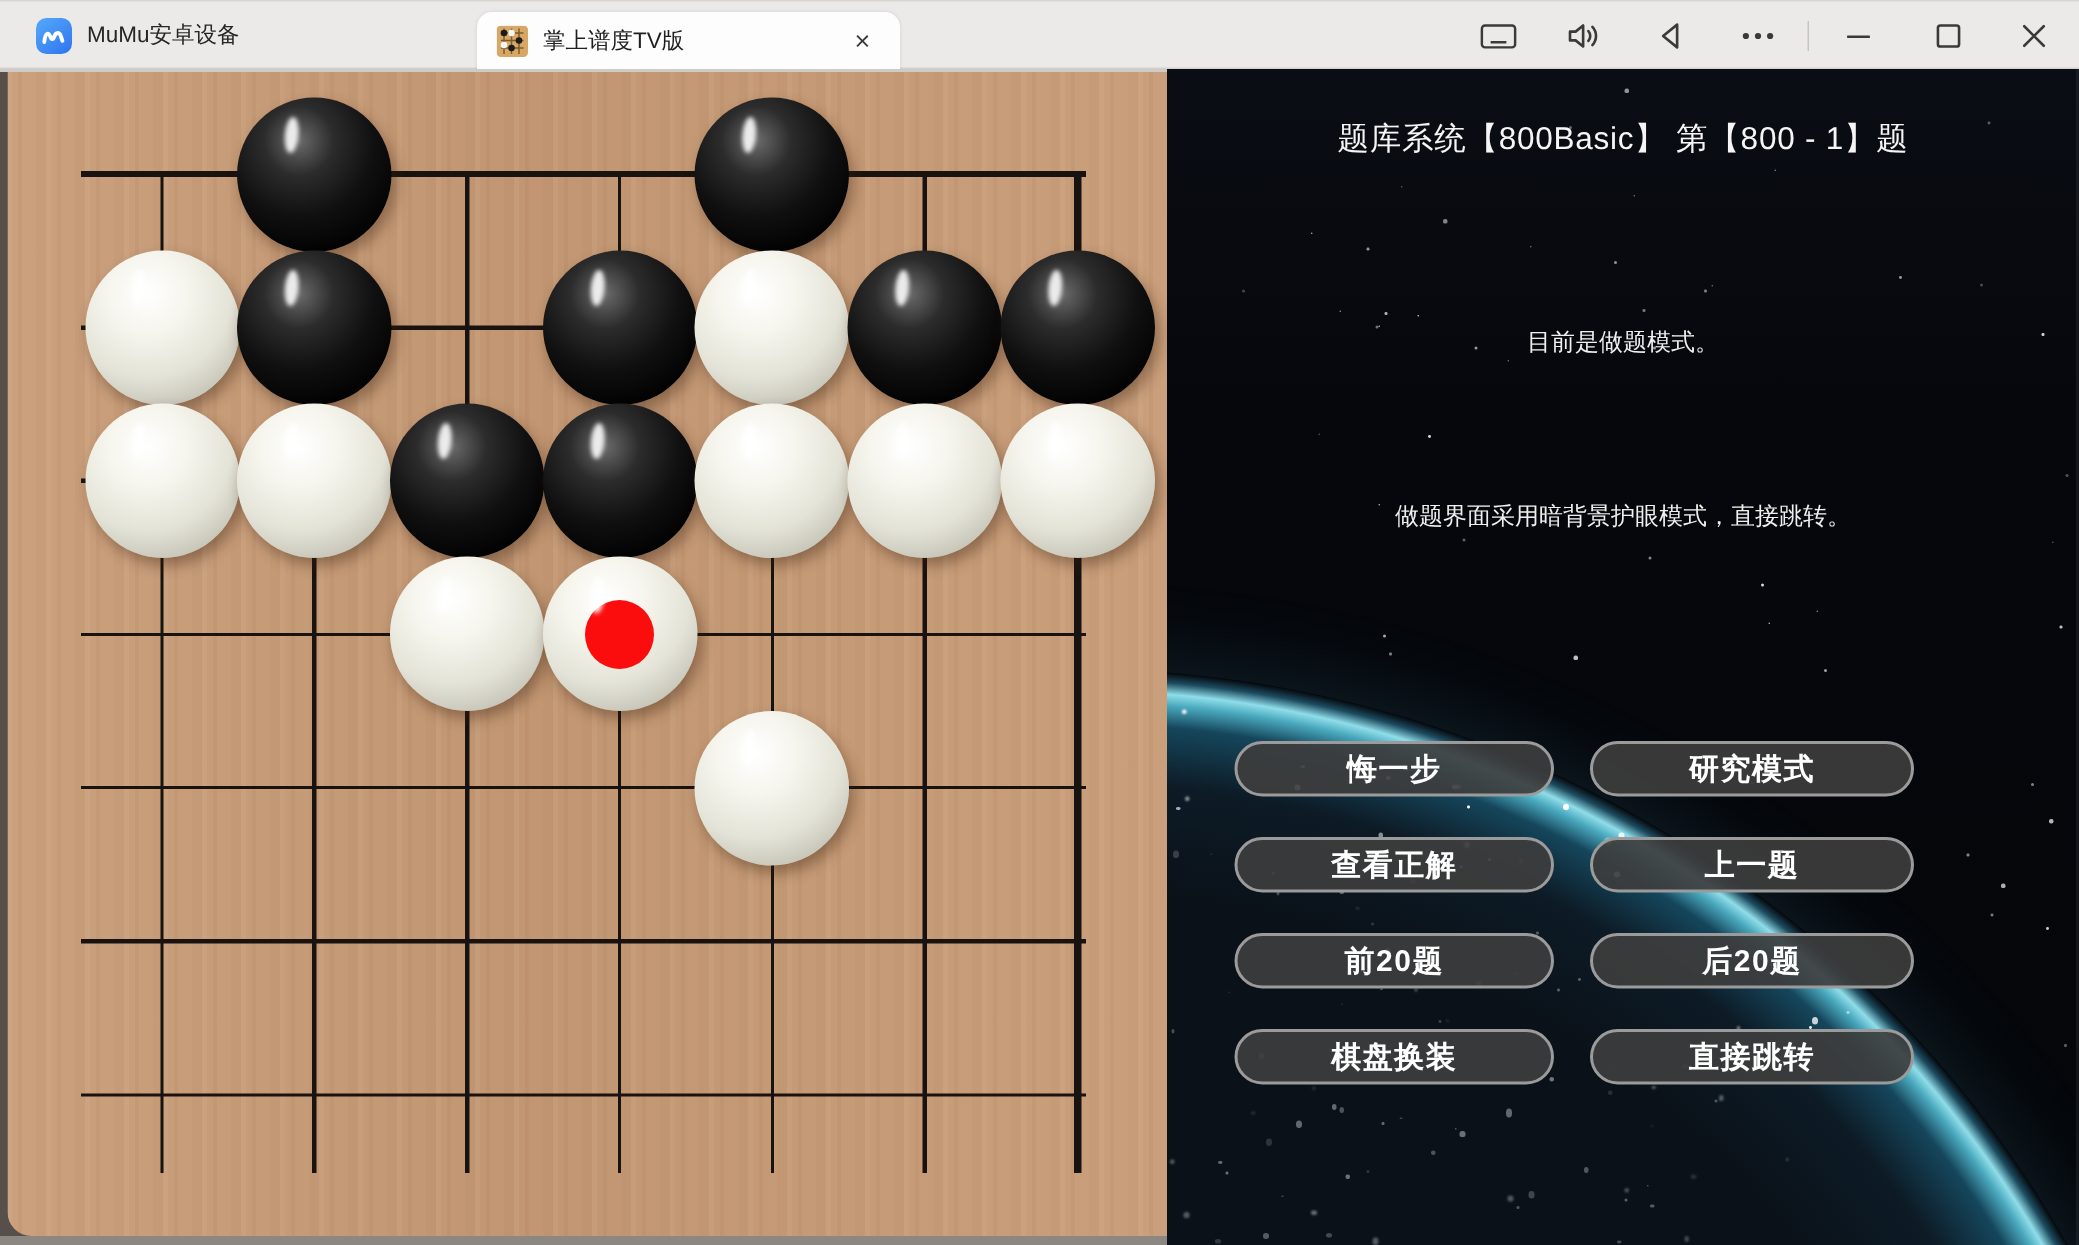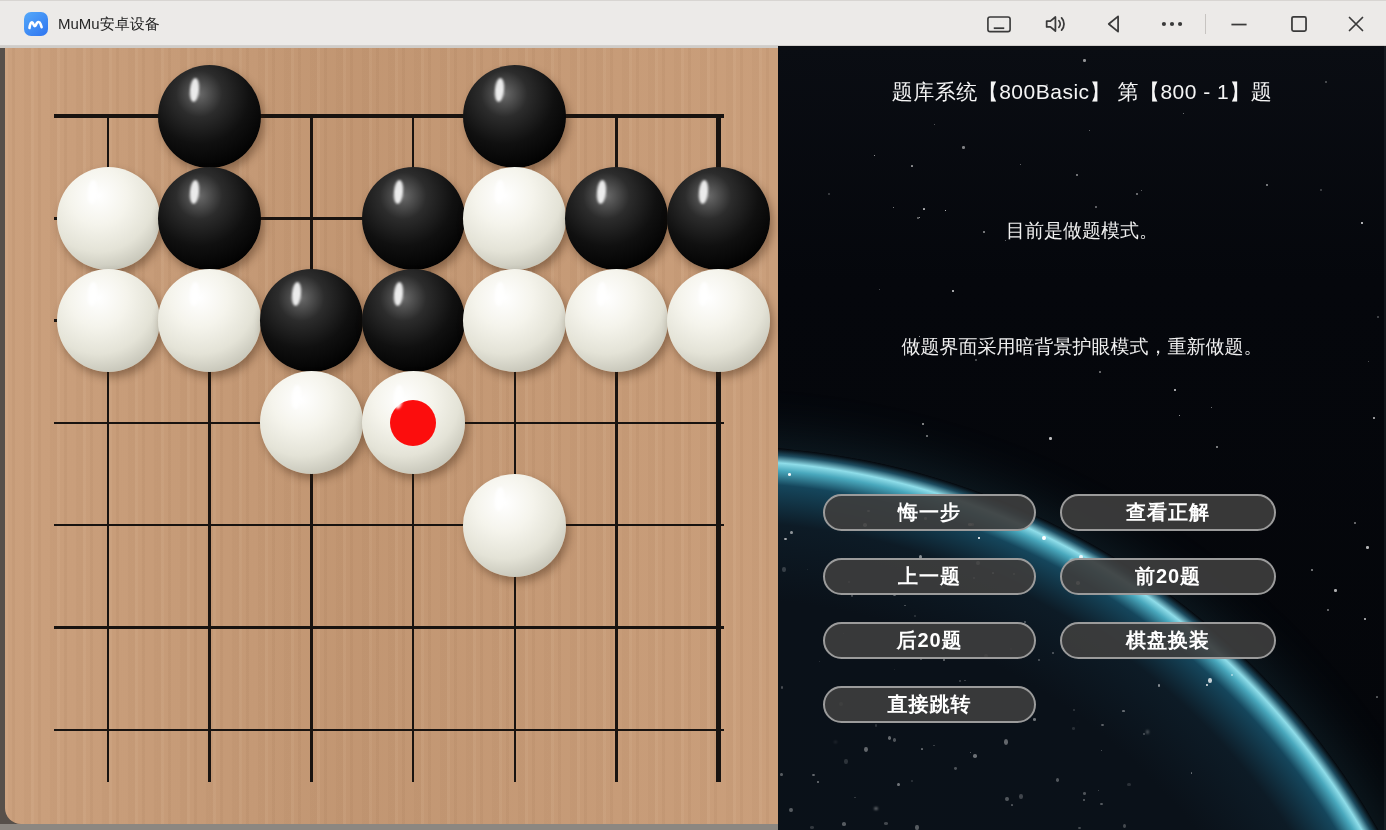--- a/index.html
+++ b/index.html
@@ -52,21 +52,21 @@
   .starfield,.planet-layer { position:absolute; left:0; top:0; width:608px; height:784px; }
   .star { position:absolute; border-radius:50%; background:#fff; }
   .planet { position:absolute; left:-820px; top:400px; width:1520px; height:1520px; border-radius:50%;
     background:radial-gradient(closest-side circle,
       #0a1118 0%, #0a1119 80%, #0d1b26 90%, #15465c 95.2%, #49a8bd 97.1%,
       #8fdde9 98.1%, #1d4c60 99.1%, rgba(8,20,28,0) 100%);
     box-shadow:0 0 55px 8px rgba(95,190,215,0.13); }
   .speck { position:absolute; border-radius:50%; background:#fff; }
   .panel-title { position:absolute; left:0; top:32px; width:608px; text-align:center;
     font-size:21px; font-weight:500; color:#f5f5f5; letter-spacing:0.5px; }
-  .panel-msg { position:absolute; left:0; width:608px; text-align:center; font-size:19px; color:#efefef; }
+  .panel-msg { position:absolute; left:0; width:608px; text-align:center; font-size:16px; color:#efefef; }
   .msg-0 { top:172px; } .msg-1 { top:230px; } .msg-2 { top:288px; }
   .btn-grid { position:absolute; left:45px; top:448px; display:grid;
     grid-template-columns:213px 216px; column-gap:24px; row-gap:27px; }
   .pbtn { height:37px; border-radius:19px; background:rgba(61,61,61,0.92); border:2px solid #9b9b9b;
     color:#ffffff; font-size:20px; font-weight:600; display:flex; align-items:center; justify-content:center;
     font-family:"Liberation Sans","DejaVu Sans",sans-serif; letter-spacing:1px; cursor:default; }
   .panel-right-edge { position:absolute; right:0; top:0; width:2px; height:784px; background:rgba(120,130,140,0.12); }
 </style>
 </head>
 <body>
@@ -74,20 +74,37 @@
 <div class="window">
 
   <div class="titlebar">
     <div class="mumu-logo">
       <svg width="24" height="24" viewBox="0 0 24 24">
         <path d="M5.5 16 C6.2 9.5 8.4 9.2 9.6 12.6 C10.3 14.6 11.4 14.6 12.1 12.6 C13.3 9.2 15.6 9.3 16.6 12.2 L17.6 15.2" stroke="#ffffff" stroke-width="2.6" fill="none" stroke-linecap="round"></path>
       </svg>
     </div>
     <div class="app-title">MuMu安卓设备</div>
 
+    <div class="tab">
+      <div class="tab-icon">
+        <svg width="21" height="21" viewBox="0 0 21 21">
+          <rect x="0" y="0" width="21" height="21" fill="#d7a766"></rect>
+          <g stroke="#7c5c2f" stroke-width="1">
+            <path d="M3 5h15M3 10h15M3 15h15M5 2v17M10 2v17M15 2v17"></path>
+          </g>
+          <circle cx="5" cy="5" r="2.2" fill="#1b1b1b"></circle>
+          <circle cx="10" cy="5" r="2.2" fill="#f6f6f0"></circle>
+          <circle cx="15" cy="10" r="2.2" fill="#1b1b1b"></circle>
+          <circle cx="5" cy="13" r="2.2" fill="#f6f6f0"></circle>
+          <circle cx="10" cy="15" r="2.2" fill="#1b1b1b"></circle>
+        </svg>
+      </div>
+      <div class="tab-title">掌上谱度TV版</div>
+      <div class="tab-close">×</div>
+    </div>
 
     <div class="tb-btn" style="left:984px;">
       <svg width="28" height="28" viewBox="0 0 24 24" fill="none" stroke="#3a3a3a" stroke-width="1.4">
         <rect x="2.5" y="6" width="19" height="12.5" rx="1.8"></rect>
         <g stroke-width="1.6">
           <path d="M5.5 9.5h.01M8 9.5h.01M10.5 9.5h.01M13 9.5h.01M15.5 9.5h.01M18 9.5h.01"></path>
           <path d="M5.5 12.5h.01M8 12.5h.01M10.5 12.5h.01M13 12.5h.01M15.5 12.5h.01M18 12.5h.01"></path>
         </g>
         <path d="M7.5 15.6h9" stroke-width="1.5"></path>
       </svg>
@@ -345,24 +362,25 @@
           <div class="speck" style="left: 162px; top: 528px; width: 3.3px; height: 3px; opacity: 0.39; filter: blur(0.5px);"></div>
           <div class="speck" style="left: 430px; top: 632px; width: 4.2px; height: 4.9px; opacity: 0.77; filter: blur(0.2px);"></div>
           <div class="speck" style="left: 274px; top: 606px; width: 2px; height: 1.9px; opacity: 0.32; filter: blur(0.1px);"></div>
           <div class="speck" style="left: 34px; top: 728px; width: 3.2px; height: 2.1px; opacity: 0.38; filter: blur(0.4px);"></div>
         </div>
     </div>
     <div class="panel-right-edge"></div>
 
     <div class="panel-title">题库系统【800Basic】 第【800 - 1】题</div>
     <div class="panel-msg msg-0">目前是做题模式。</div>
-    <div class="panel-msg msg-2">做题界面采用暗背景护眼模式，重新做题。</div>
+    <div class="panel-msg msg-2">做题界面采用暗背景护眼模式，直接跳转。</div>
 
     <div class="btn-grid">
       <div class="pbtn">悔一步</div>
+      <div class="pbtn">研究模式</div>
       <div class="pbtn">查看正解</div>
       <div class="pbtn">上一题</div>
       <div class="pbtn">前20题</div>
       <div class="pbtn">后20题</div>
       <div class="pbtn">棋盘换装</div>
       <div class="pbtn">直接跳转</div>
     </div>
   </div>
 
 </div>

